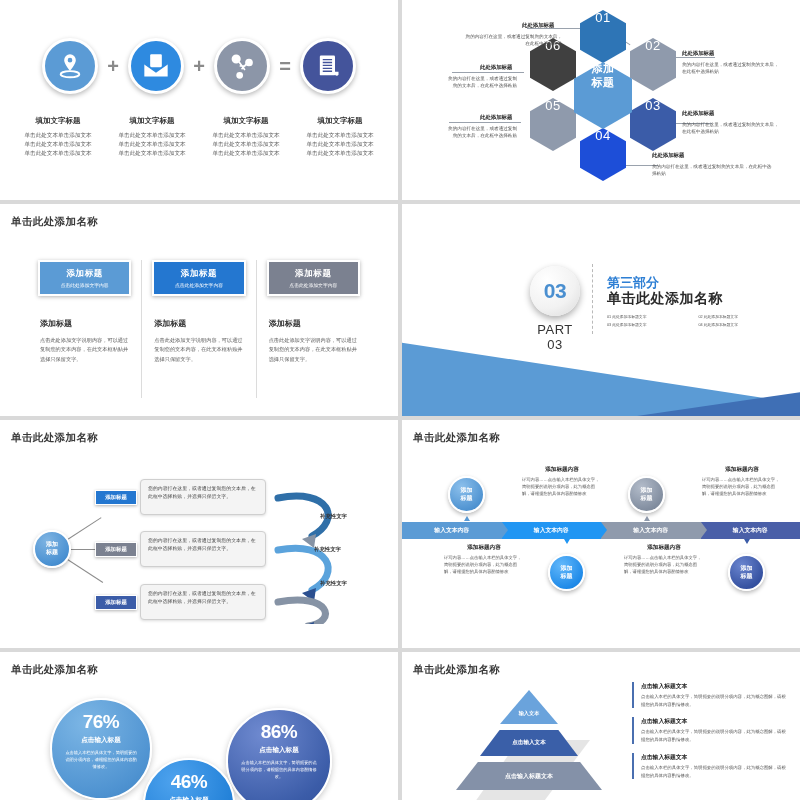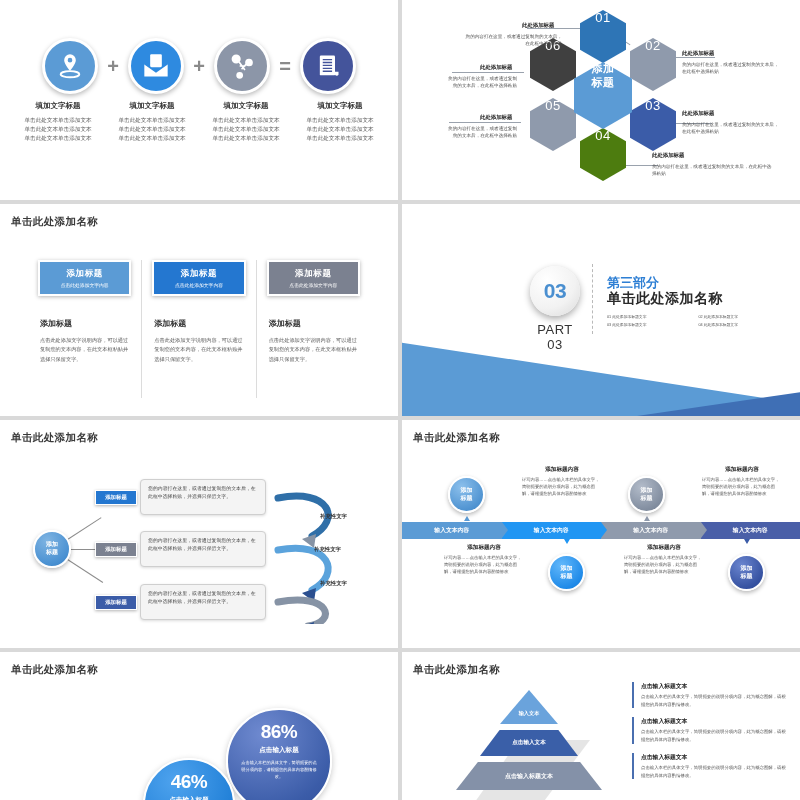--- a/index.html
+++ b/index.html
@@ -43,21 +43,21 @@
     width: 56px; height: 56px; border-radius: 50%;
     display: flex; align-items: center; justify-content: center;
     border: 3px solid #fff;
     box-shadow: 0 2px 5px rgba(0,0,0,.28);
     color: #fff;
     flex: 0 0 auto;
   }
   .circ-icon svg { width: 28px; height: 28px; fill: #fff; }
   .eq-op { font-size: 20px; color: #8a8a8a; font-weight: bold; width: 16px; text-align: center; }
   .cap-row {
-    position: absolute; left: 14px; right: 14px; top: 101px;
+    position: absolute; left: 14px; right: 14px; top: 116px;
     display: flex; justify-content: space-between;
   }
   .cap-col { width: 88px; text-align: center; }
   .cap-t { font-size: 7.5px; font-weight: bold; color: #333; margin-bottom: 5px; }
   .cap-b { font-size: 5.6px; color: #5a5a5a; line-height: 1.65; }
 
   
   .hexwrap { position: absolute; inset: 0; }
   .hex {
     position: absolute;
@@ -300,21 +300,21 @@
 
       <div class="hex" style="left:178px;top:10px;background:#2e75b6">
         <span>01</span>
       </div>
       <div class="hex" style="left:228px;top:38px;background:#8f9aac">
         <span>02</span>
       </div>
       <div class="hex" style="left:228px;top:98px;background:#3b5ca8">
         <span>03</span>
       </div>
-      <div class="hex" style="left:178px;top:128px;background:#4d7c0f">
+      <div class="hex" style="left:178px;top:128px;background:#1d4ed8">
         <span>04</span>
       </div>
       <div class="hex" style="left:128px;top:98px;background:#8f9aac">
         <span>05</span>
       </div>
       <div class="hex" style="left:128px;top:38px;background:#404040">
         <span>06</span>
       </div>
       <div class="hex center" style="left:172px;top:62px;background:#5b9bd5">
         <div>
@@ -502,20 +502,25 @@
     </div>
     <div class="tl-txt" style="left:222px;top:124px;">
       <div class="tl-h">添加标题内容</div>
       <div class="tl-p">详写内容……点击输入本栏的具体文字，简明扼要的说明分项内容，此为概念图解，请根据您的具体内容酌情修改</div>
     </div>
   </div>
 
   <div class="slide">
     <div class="slide-title">单击此处添加名称</div>
 
+    <div class="bub" style="left:50px;top:46px;width:102px;height:102px;background:radial-gradient(circle at 34% 24%,#7cb6e5 0%,#4f93d1 72%,#3f83c3 100%)">
+      <div class="bub-n">76%</div>
+      <div class="bub-t">点击输入标题</div>
+      <div class="bub-p">点击输入本栏的具体文字，简明扼要的说明分项内容，请根据您的具体内容酌情修改。</div>
+    </div>
 
 
     <div class="bub" style="left:226px;top:56px;width:106px;height:106px;background:radial-gradient(circle at 34% 24%,#6f8ad0 0%,#3b5ca8 72%,#32509a 100%)">
       <div class="bub-n">86%</div>
       <div class="bub-t">点击输入标题</div>
       <div class="bub-p">点击输入本栏的具体文字，简明扼要的说明分项内容，请根据您的具体内容酌情修改。</div>
     </div>
 
     <div class="bub" style="left:143px;top:106px;width:92px;height:92px;background:radial-gradient(circle at 34% 24%,#4ea3ee 0%,#1f7ed6 72%,#176cc0 100%)">
       <div class="bub-n">46%</div>

